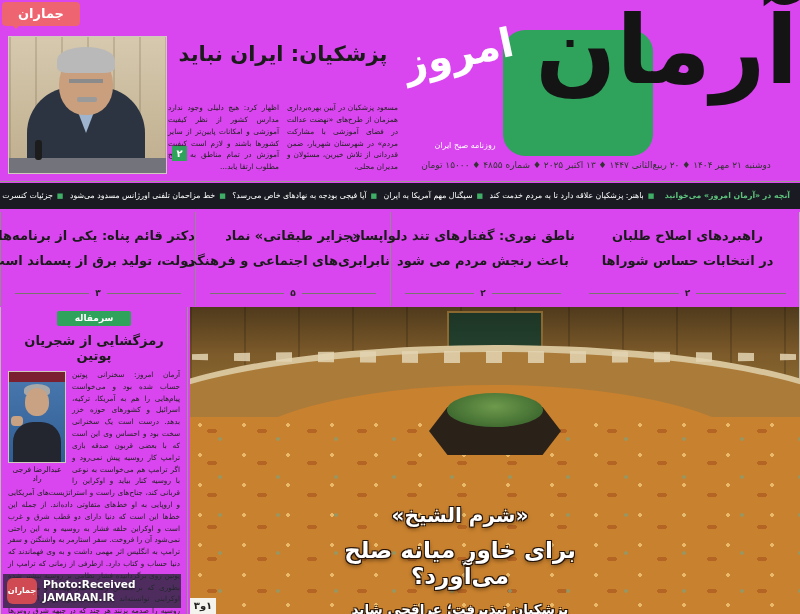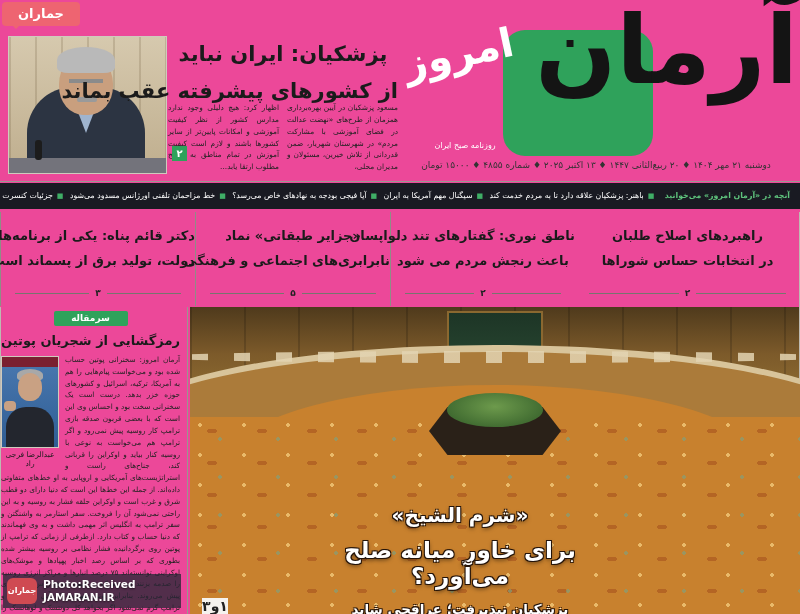--- a/index.html
+++ b/index.html
@@ -1,18 +1,18 @@
 <!DOCTYPE html>
 <html lang="fa"><head>
 <meta charset="utf-8">
 <style>
   html,body{margin:0;padding:0;}
   body{width:800px;height:614px;overflow:hidden;background:#e9e7e0;
        font-family:"DejaVu Sans",sans-serif;color:#1b1b1b;}
-  #page{position:relative;width:800px;height:614px;background:#ec4899;direction:rtl;}
+  #page{position:relative;width:800px;height:614px;background:#d946ef;direction:rtl;}
 
   
   #jamaran-tab{position:absolute;left:2px;top:2px;width:78px;height:24px;background:#ee6471;
      color:#fff;font-weight:bold;font-size:13px;line-height:24px;text-align:center;
      border-radius:4px;letter-spacing:2px;z-index:5;}
   #jamaran-tab::after{content:"";position:absolute;left:10px;bottom:-7px;border:4px solid transparent;
      border-top-color:#ee6471;}
 
   
   #masthead{position:absolute;right:0;top:0;width:410px;height:158px;}
@@ -66,21 +66,21 @@
   .hl-col{position:relative;box-sizing:border-box;padding-top:12px;}
   .hl-col + .hl-col{border-left:1px solid #8f8d86;}
   .hl-c1{width:225px;} .hl-c2{width:185px;} .hl-c3{width:195px;} .hl-c4{width:195px;}
   .hl-l1,.hl-l2{text-align:center;font-weight:bold;font-size:13px;line-height:1.9;white-space:nowrap;}
   .pagerule{position:absolute;left:14px;right:14px;bottom:8px;display:flex;align-items:center;gap:6px;
      color:#222;font-size:9px;font-weight:bold;}
   .pagerule::before,.pagerule::after{content:"";flex:1;border-top:1px solid #77756e;}
 
   
   #editorial{position:absolute;left:0;top:307px;width:188px;height:307px;box-sizing:border-box;
-     border-left:1px solid #bdbab2;border-right:1px solid #9a978f;padding:4px 7px 0 0;}
+     border-left:1px solid #bdbab2;border-right:1px solid #9a978f;padding:4px 7px 0 7px;}
   .ed-tab{margin:0 auto;width:74px;height:15px;background:#2fa25b;color:#fff;font-size:9px;
      font-weight:bold;text-align:center;line-height:15px;border-radius:2px;}
   .ed-title{text-align:center;font-weight:bold;font-size:13px;margin:7px 0 6px 0;}
   .ed-photo-wrap{float:left;width:58px;margin:2px 6px 2px 0;}
   .ed-photo{position:relative;width:56px;height:90px;background:linear-gradient(180deg,#4a79b0,#2f5d94);
      border:1px solid #cfcabd;overflow:hidden;}
   .ed-photo .banner{position:absolute;left:0;top:0;width:100%;height:10px;background:#7a2030;}
   .ed-photo .head{position:absolute;left:16px;top:16px;width:24px;height:28px;background:#c9a183;border-radius:50% 50% 45% 45%;}
   .ed-photo .hair{position:absolute;left:15px;top:12px;width:26px;height:12px;background:#a8a8a8;border-radius:50% 50% 30% 30%;}
   .ed-photo .suit{position:absolute;left:4px;bottom:0;width:48px;height:40px;background:#23262e;border-radius:20px 20px 0 0;}
@@ -120,22 +120,22 @@
      background:#2a2118;clip-path:polygon(14% 0,86% 0,100% 50%,86% 100%,14% 100%,0 50%);z-index:3;}
   .plant{position:absolute;left:50%;top:86px;transform:translateX(-50%);width:96px;height:34px;
      background:radial-gradient(ellipse at 50% 40%,#6d9a4c,#3f6a30 75%);border-radius:50%;z-index:4;}
   .photo-overlay{position:absolute;left:110px;width:320px;top:152px;text-align:center;color:#fff;z-index:6;margin-top:44px;}
   .ph-kicker{font-size:20px;font-weight:bold;
      text-shadow:-1px -1px 0 #24140a,1px -1px 0 #24140a,-1px 1px 0 #24140a,1px 1px 0 #24140a,0 2px 4px rgba(0,0,0,.55);}
   .ph-headline{font-size:23px;font-weight:bold;margin-top:10px;
      text-shadow:-1px -1px 0 #24140a,1px -1px 0 #24140a,-1px 1px 0 #24140a,1px 1px 0 #24140a,0 2px 4px rgba(0,0,0,.55);}
   .ph-subhead{font-size:13.5px;font-weight:bold;margin-top:12px;
      text-shadow:-1px -1px 0 #24140a,1px -1px 0 #24140a,-1px 1px 0 #24140a,1px 1px 0 #24140a,0 2px 3px rgba(0,0,0,.55);}
-  .photo-pageref{position:absolute;left:12px;bottom:0;width:26px;height:16px;background:#f5f3ee;
-     color:#222;font-size:14px;font-weight:bold;text-align:center;line-height:16px;z-index:6;}
+  .photo-pageref{position:absolute;left:0;bottom:0;width:26px;height:16px;background:#f5f3ee;
+     color:#222;font-size:10px;font-weight:bold;text-align:center;line-height:16px;z-index:6;}
   .vrule-right{position:absolute;right:0;top:212px;width:1px;height:402px;background:#bdbab2;}
 </style>
 </head>
 <body>
 
 <div id="page">
 
   <div id="jamaran-tab">جماران</div>
 
   <div id="masthead">
@@ -153,21 +153,20 @@
     <div class="head"></div>
     <div class="hair"></div>
     <div class="brow"></div>
     <div class="mustache"></div>
     <div class="desk"></div>
     <div class="mic"></div>
   </div>
 
   <div id="lead-head">
     <div>پزشکیان: ایران نباید</div>
-    <div>از کشورهای پیشرفته عقب بماند</div>
   </div>
   <div id="lead-body">
     <div class="col">مسعود پزشکیان در آیین بهره‌برداری همزمان از طرح‌های «نهضت عدالت در فضای آموزشی با مشارکت مردم» در شهرستان شهریار، ضمن قدردانی از تلاش خیرین، مسئولان و مدیران محلی،</div>
     <div class="col">اظهار کرد: هیچ دلیلی وجود ندارد مدارس کشور از نظر کیفیت آموزشی و امکانات پایین‌تر از سایر کشورها باشند و لازم است کیفیت آموزش در تمام مناطق به سطح مطلوب ارتقا یابد...</div>
   </div>
   <div id="lead-pageref">۲</div>
 
   <div class="hrule" style="top:181px"></div>
 
   <div id="teaser-bar">

